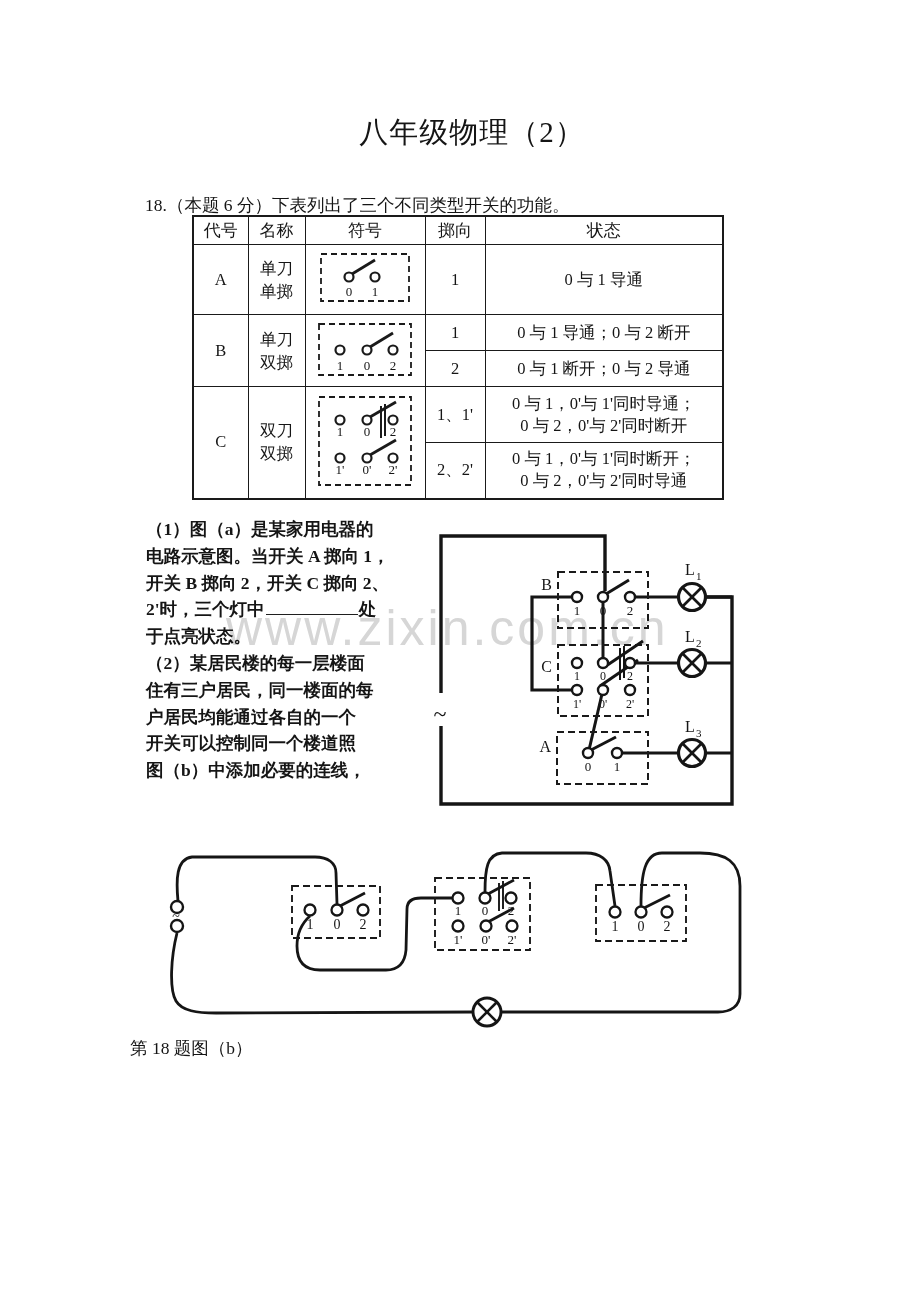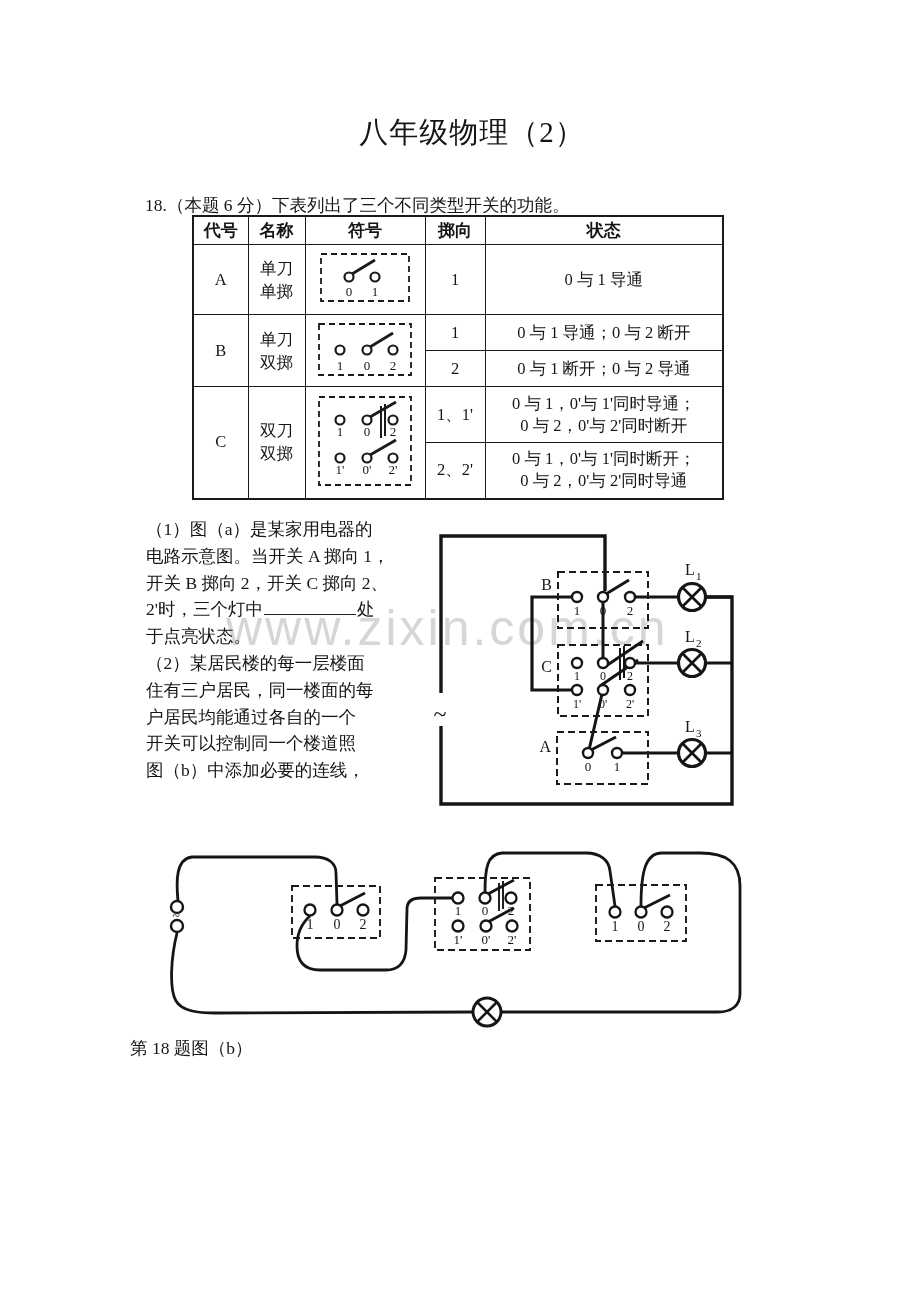--- a/index.html
+++ b/index.html
@@ -18,27 +18,27 @@
     position:absolute; top:101px; left:0; width:920px; margin:12px;
     text-align:center; font-size:29px; font-weight:400; letter-spacing:1px;
   }
   .qintro { position:absolute; top:182px; left:145px; font-size:17.5px; white-space:nowrap;margin-top:11px; }
   table.sw {
     position:absolute; top:215px; left:192px;
     border-collapse:collapse; table-layout:fixed;
     border:2.4px solid #1a1a1a; font-size:16.5px;
   }
   table.sw th, table.sw td { border:1.6px solid #1a1a1a; padding:0; text-align:center; vertical-align:middle; }
-  table.sw th { height:27px; font-weight:700; font-size:17px; }
+  table.sw th { height:27px; font-weight:400; font-size:17px; }
   td.state { text-align:left; padding-left:10px; }
   td.symcell { vertical-align:middle; }
   .symwrap { display:flex; align-items:center; justify-content:center; }
   .nm { line-height:23px;text-align:center; }
   .para { position:absolute; top:516px; left:146px; width:302px; font-size:17.5px; }
-  .para .ln { height:26.8px; line-height:26.8px; white-space:nowrap; }
+  .para .ln { height:26.8px; line-height:26.8px; white-space:nowrap;font-weight:bold; }
   .blank { display:inline-block; width:92px; border-bottom:1.6px solid #1f1f1f; height:15px; margin:0 1px; }
   .cap-a { position:absolute; top:817px; left:430px; width:310px; text-align:center; font-size:17.5px; }
   .cap-b { position:absolute; top:1036px; left:130px; width:660px; font-size:17.5px; }
   svg text { font-family:"Liberation Serif","DejaVu Serif",serif; fill:#151515; }
   .circ-a { position:absolute; top:530px; left:430px; }
   .circ-b { position:absolute; top:845px; left:130px; }
 </style>
 </head>
 <body>
 

